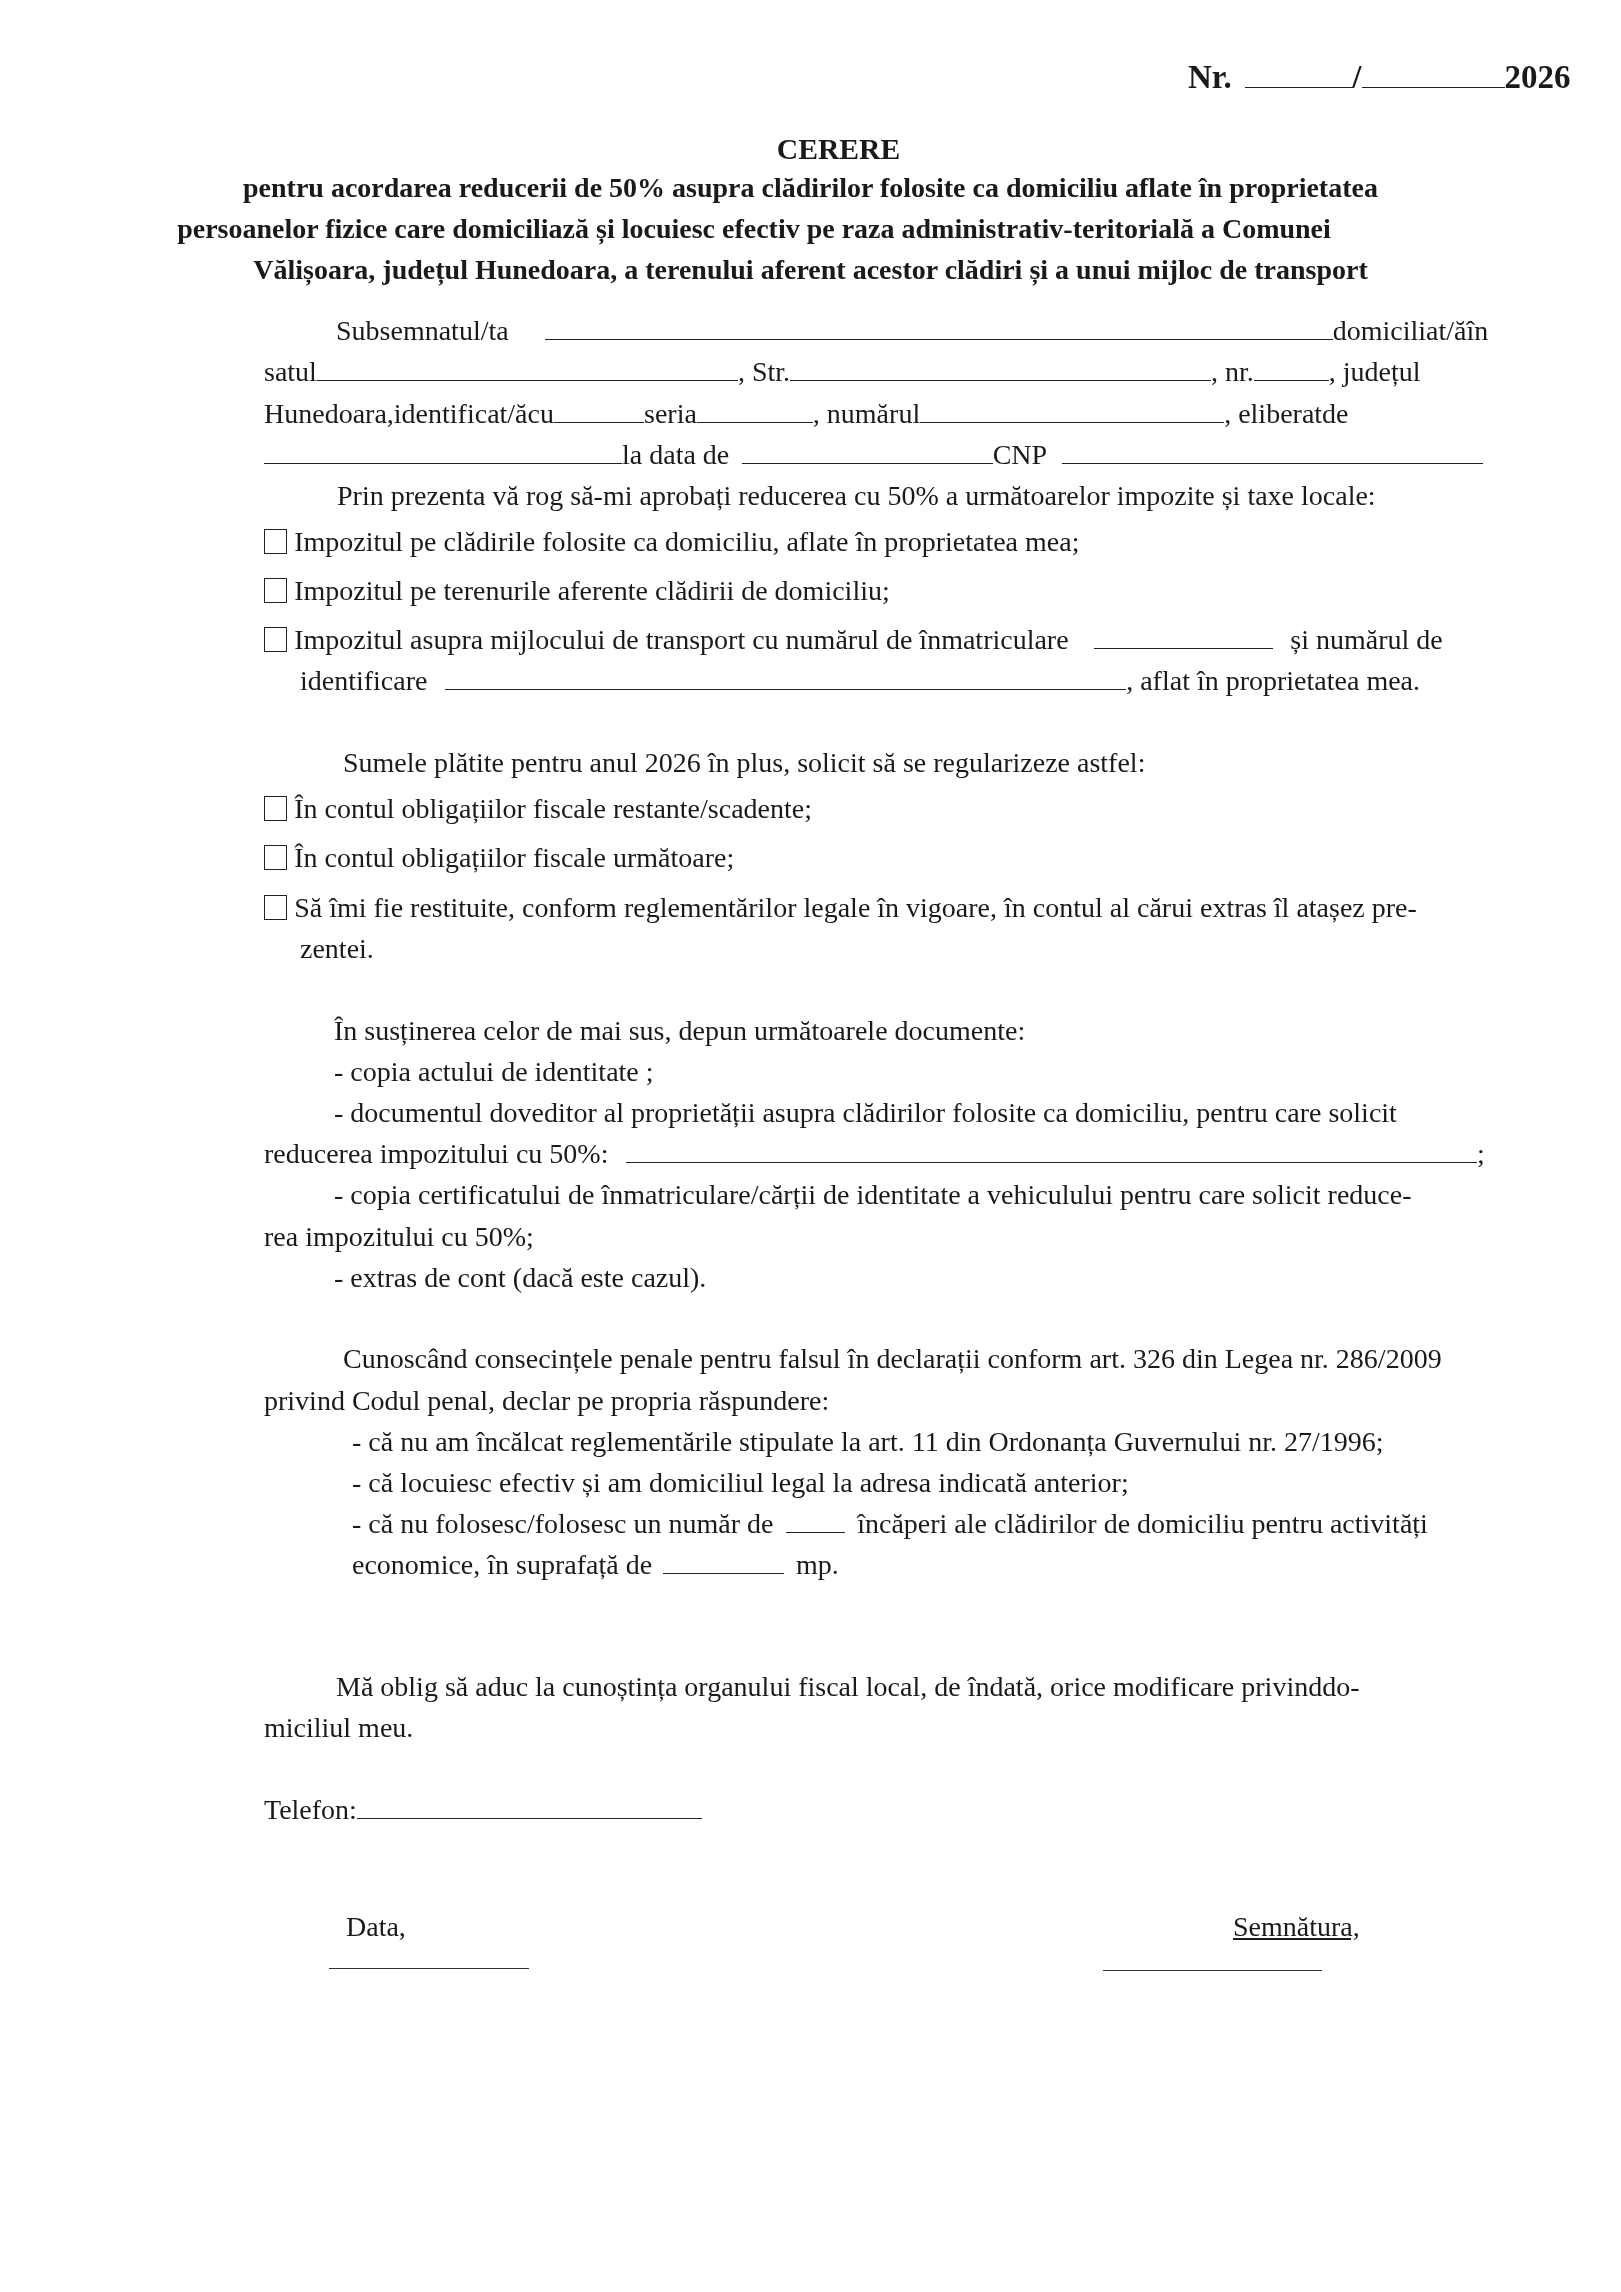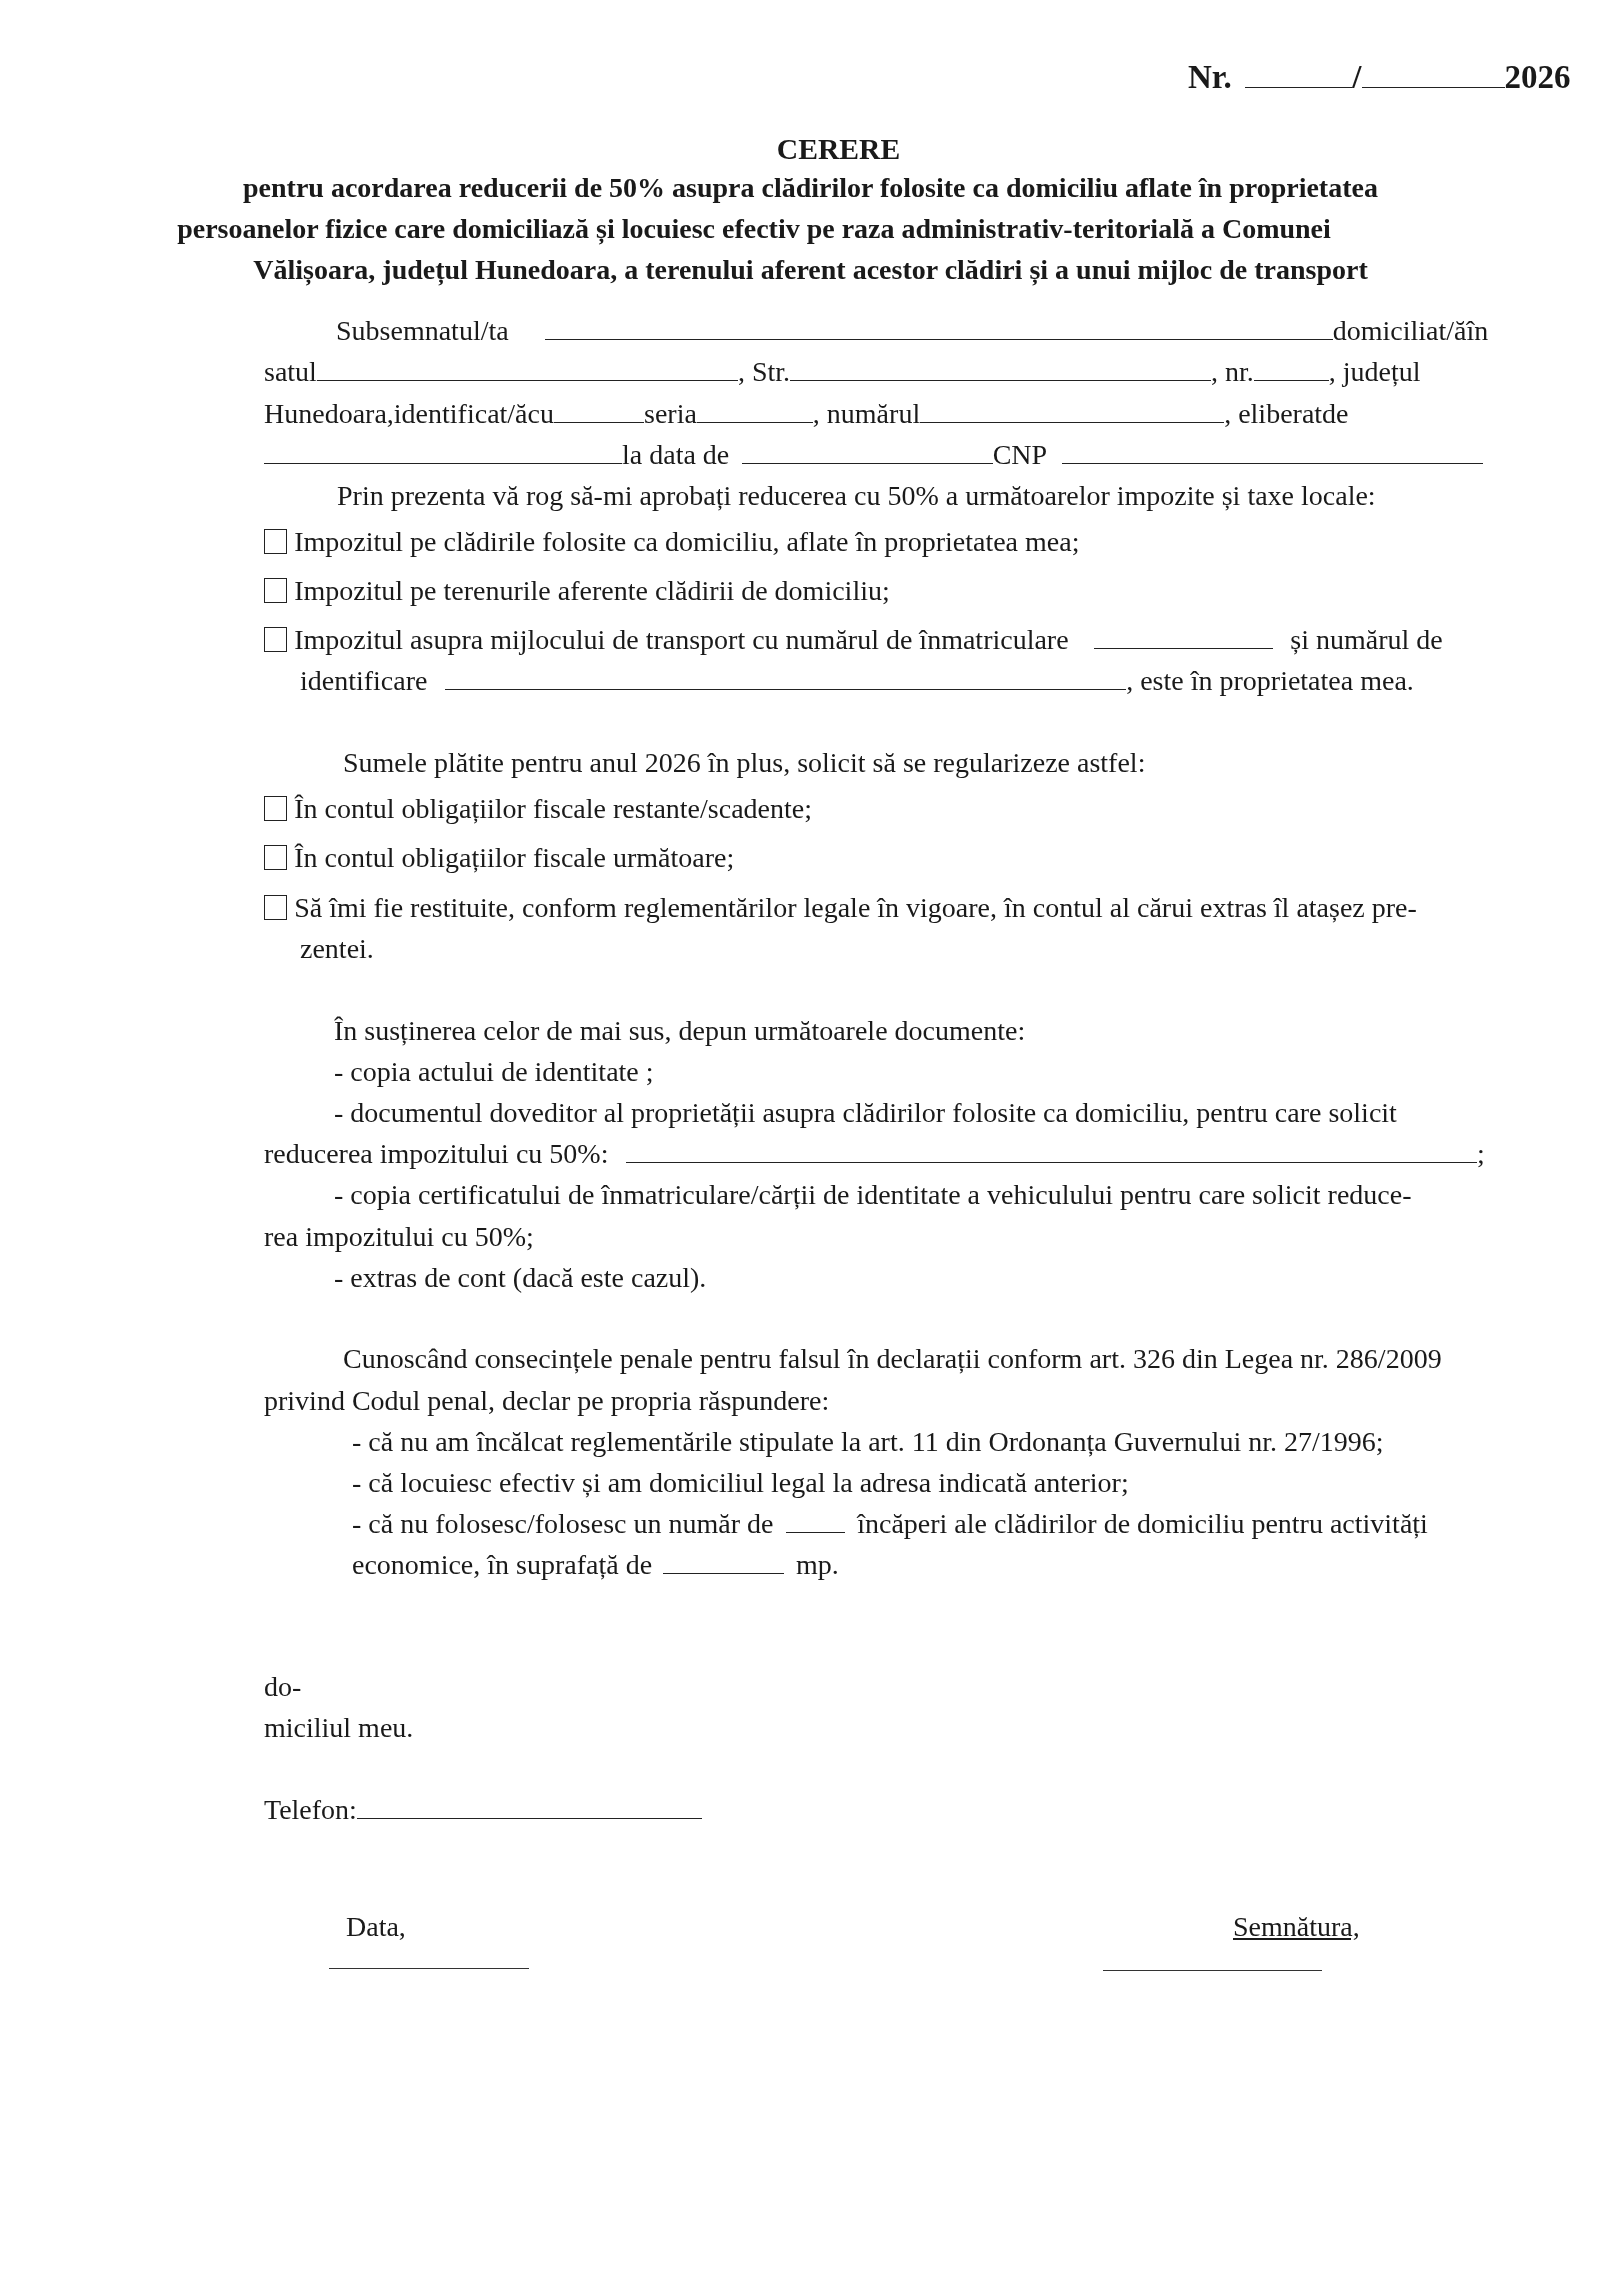--- a/index.html
+++ b/index.html
@@ -68,21 +68,21 @@
 <div class="line" style="top:575px;">
   <span class="cb"></span><span>Impozitul pe terenurile aferente clădirii de domiciliu;</span>
 </div>
 <div class="line" style="top:624px;">
   <span class="cb"></span><span>Impozitul asupra mijlocului de transport cu numărul de înmatriculare</span>
   <span class="blank" style="width:179px; margin-left:18px;"></span>
   <span style="margin-left:10.7px;">și numărul de</span>
 </div>
 <div class="line" style="top:665px; padding-left:36px;">
   <span>identificare</span>
-  <span class="blank" style="width:681px; margin-left:10.7px;"></span><span>, este în proprietatea mea.</span>
+  <span class="blank" style="width:681px; margin-left:10.7px;"></span><span>, aflat în proprietatea mea.</span>
 </div>
 
 <div class="line" style="top:747px; padding-left:79px;">Sumele plătite pentru anul 2026 în plus, solicit să se regularizeze astfel:</div>
 <div class="line" style="top:793px;">
   <span class="cb"></span><span>În contul obligațiilor fiscale restante/scadente;</span>
 </div>
 <div class="line" style="top:842px;">
   <span class="cb"></span><span>În contul obligațiilor fiscale următoare;</span>
 </div>
 <div class="line" style="top:892px;">
@@ -110,20 +110,21 @@
   <span class="blank" style="width:59px; margin-left:5.4px;"></span>
   <span style="margin-left:5.4px;">încăperi ale clădirilor de domiciliu pentru activități</span>
 </div>
 <div class="line" style="top:1549px; padding-left:88px;">
   <span>economice, în suprafață de</span>
   <span class="blank" style="width:121px; margin-left:3.6px;"></span>
   <span style="margin-left:5.4px;">mp.</span>
 </div>
 
 <div class="line just" style="top:1671px;">
+  <span style="padding-left:72px;">Mă oblig să aduc la cunoștința organului fiscal local, de îndată, orice modificare privind</span>
   <span>do-</span>
 </div>
 <div class="line" style="top:1712px;">miciliul meu.</div>
 
 <div class="line" style="top:1794px;">
   <span>Telefon:</span><span class="blank" style="width:345px;"></span>
 </div>
 
 <div class="abs" style="left:346px; top:1911px;">Data,</div>
 <div class="sigline" style="left:329px; top:1968px; width:200px;"></div>

